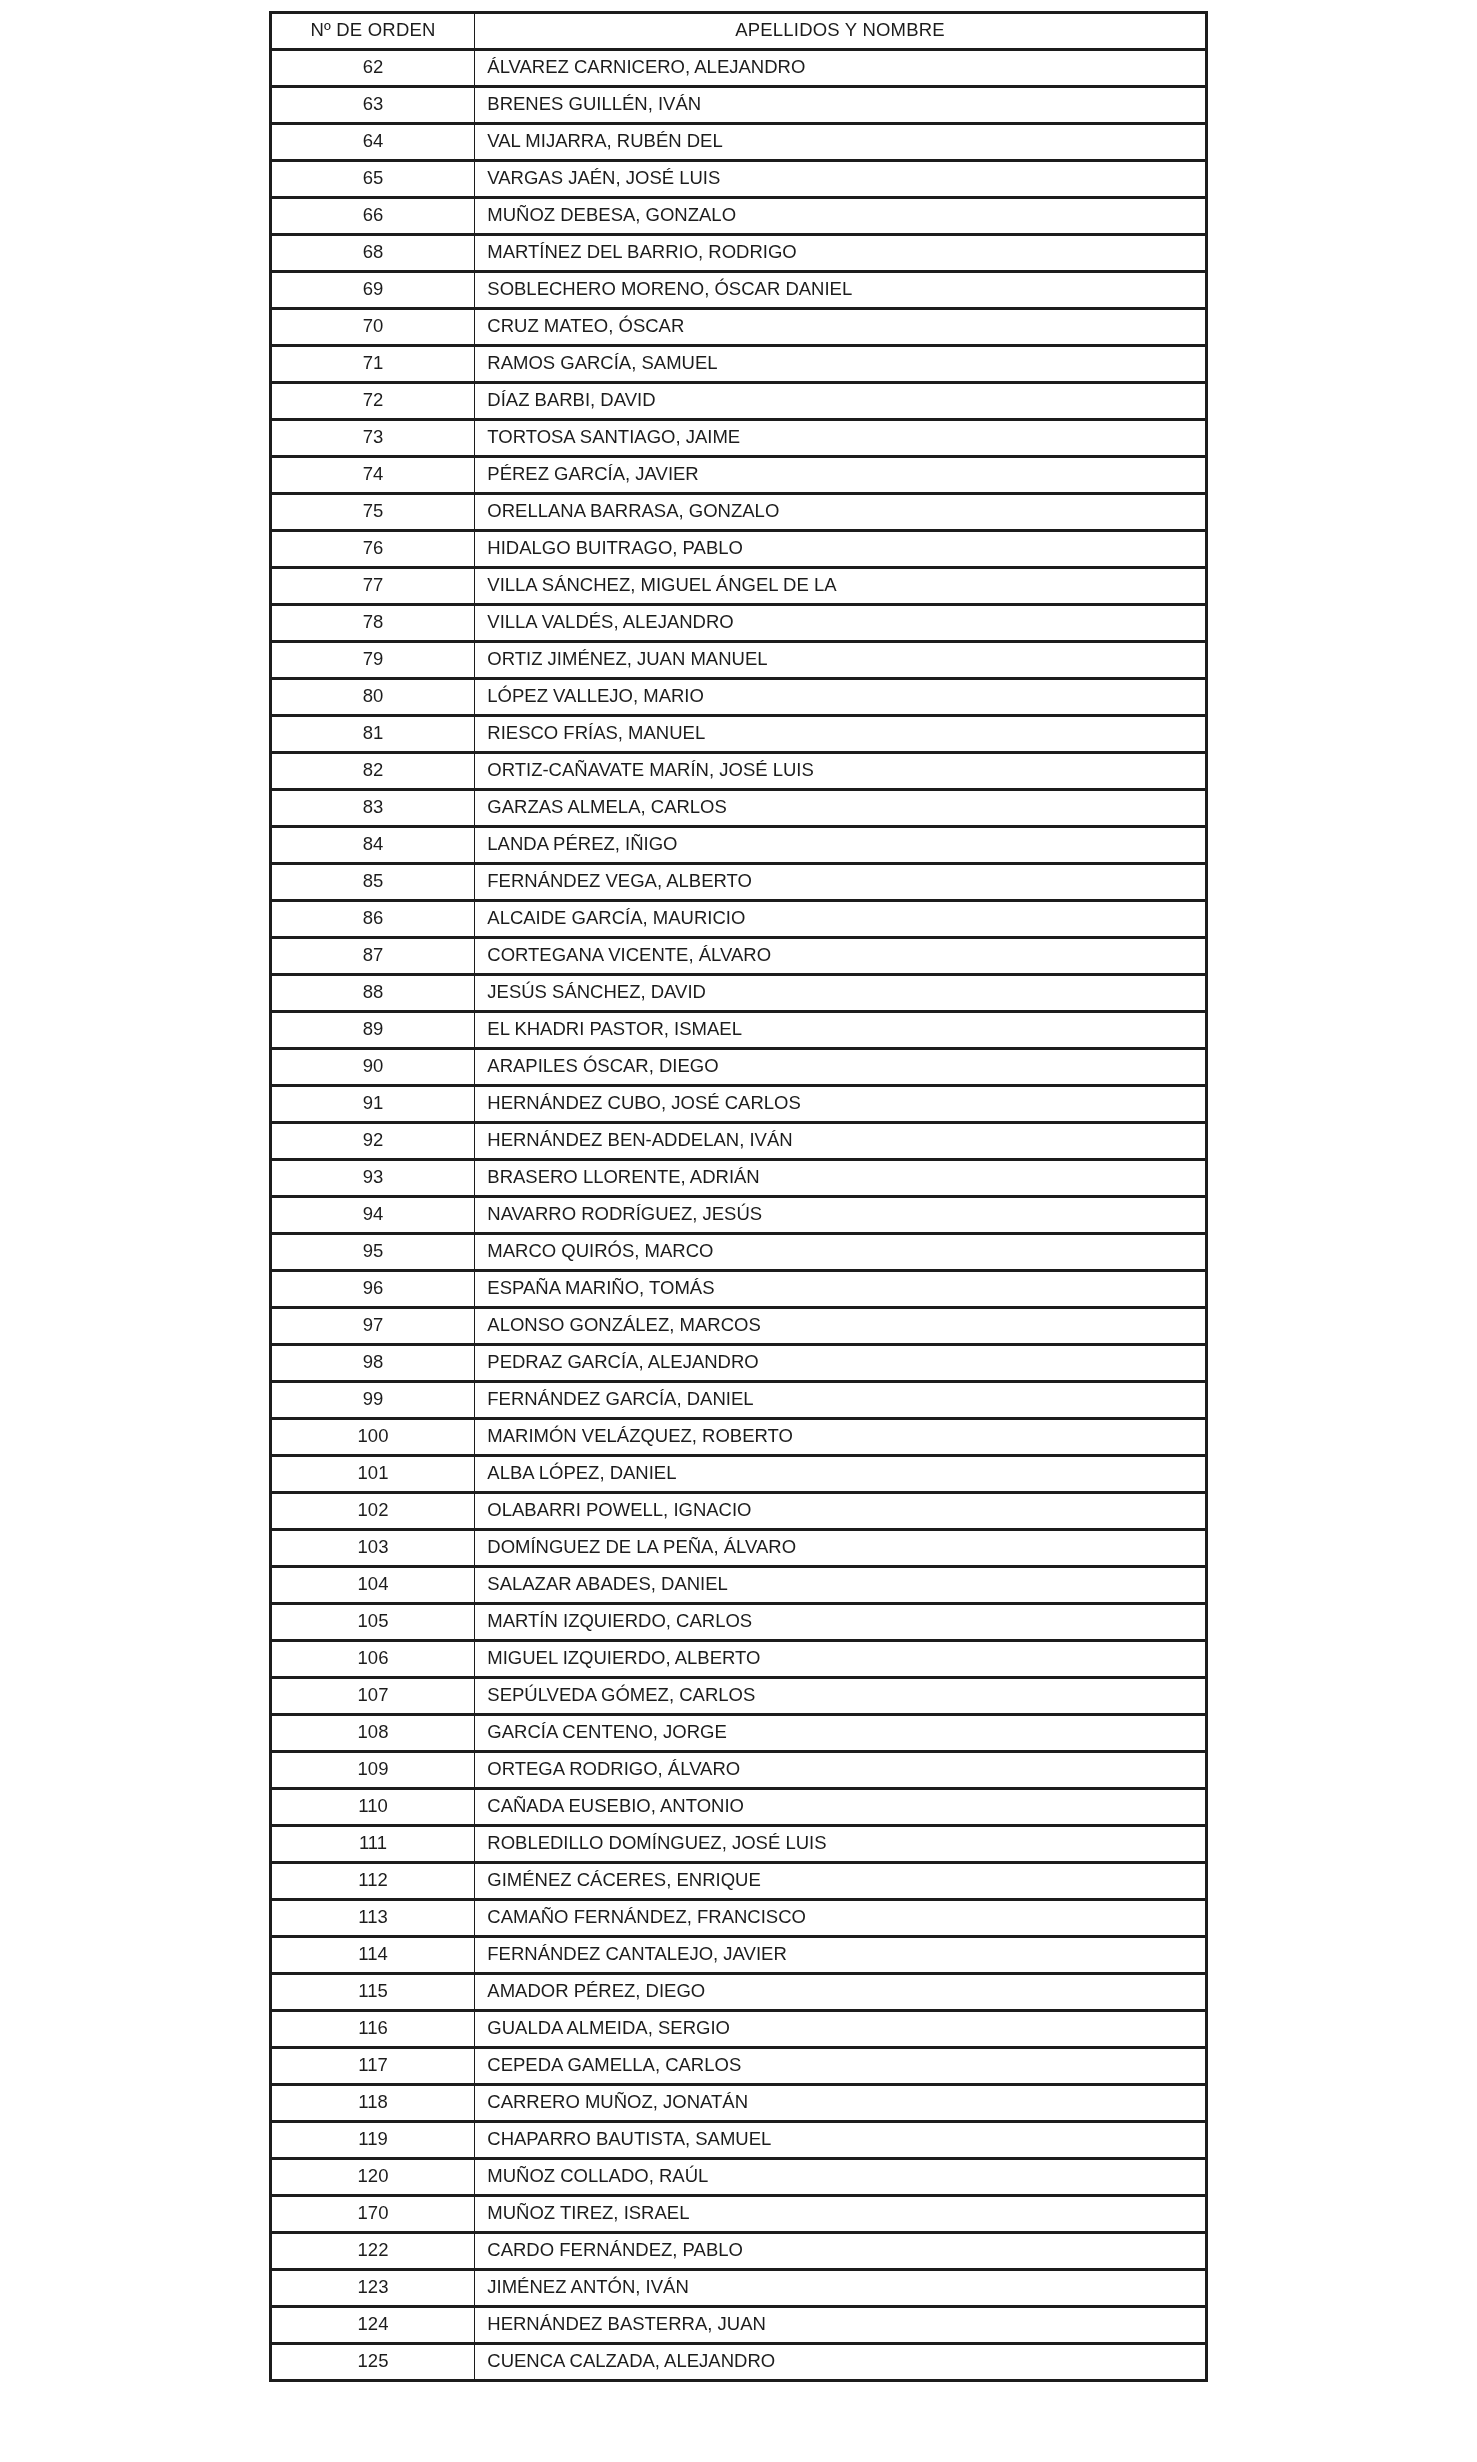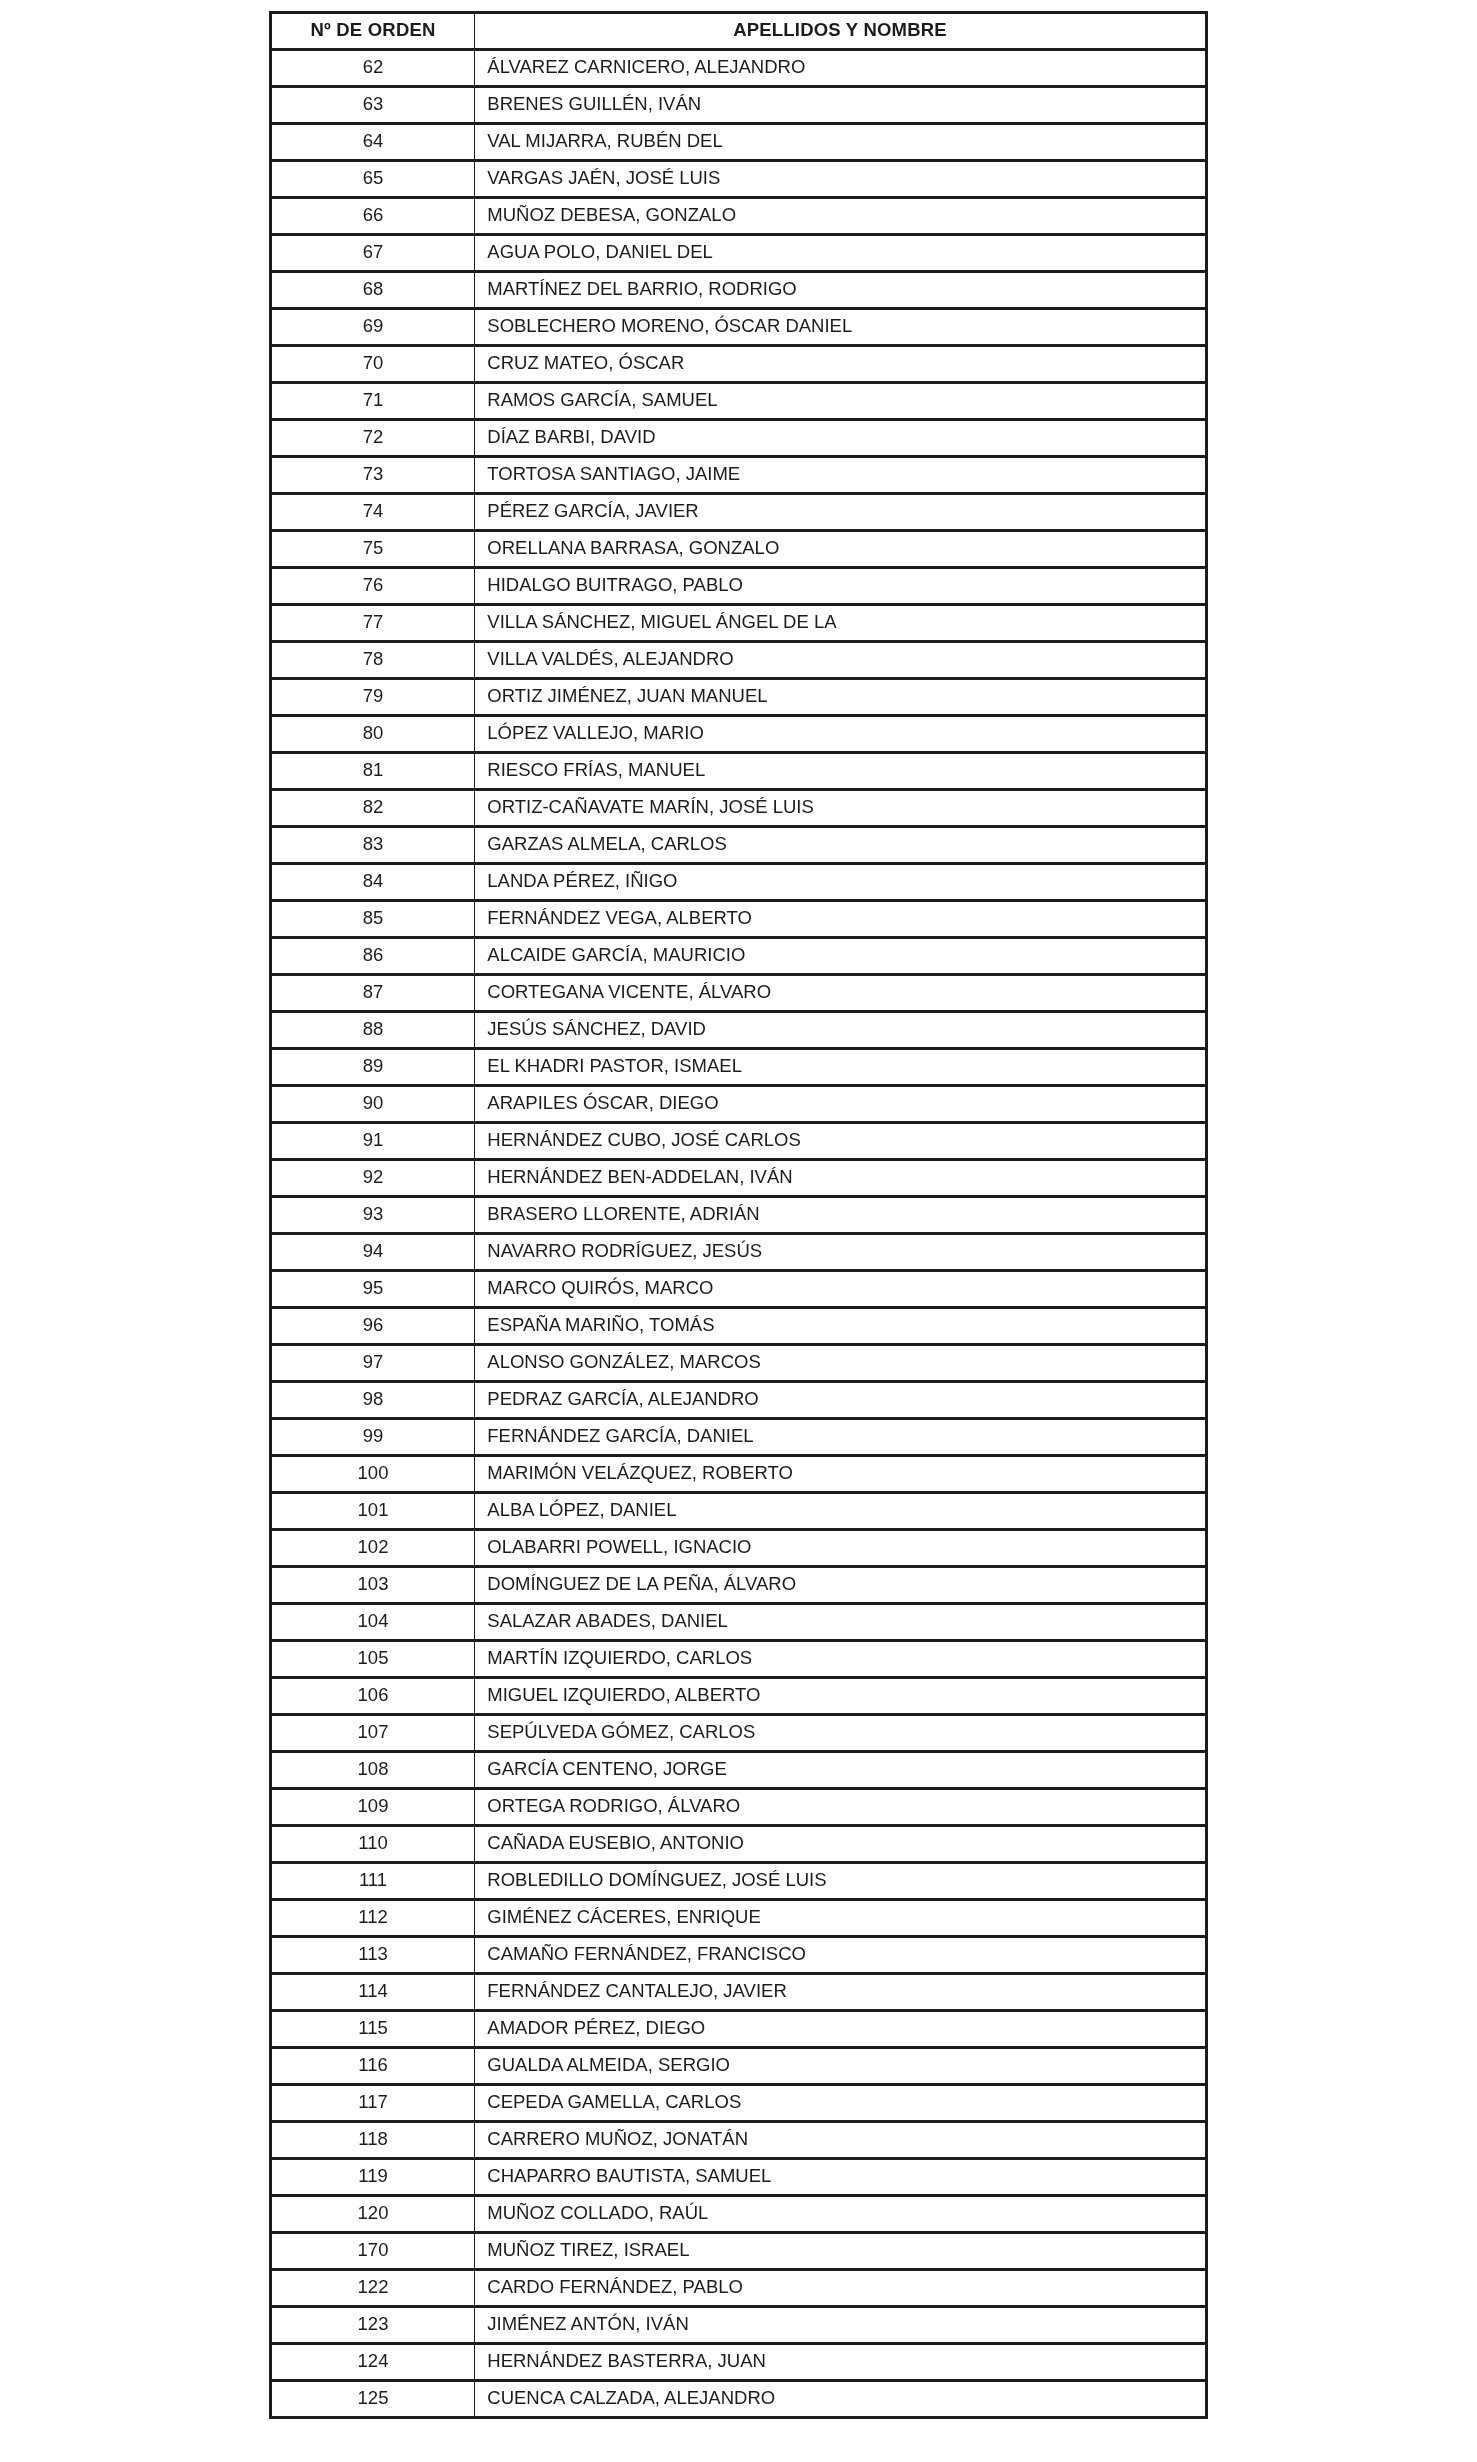--- a/index.html
+++ b/index.html
@@ -36,21 +36,21 @@
     padding: 0;
     font-size: 18.5px;
     line-height: 1;
     vertical-align: middle;
     white-space: nowrap;
     overflow: hidden;
   }
   table.roster col.c-num  { width: 204px; }
   table.roster col.c-name { width: 732px; }
   table.roster th {
-    font-weight: bold;
+    font-weight: normal;
     text-align: center;
     letter-spacing: 0.2px;
   }
   table.roster td.col-num {
     text-align: center;
   }
   table.roster td.col-name {
     text-align: left;
     padding-left: 12.3px;
   }
@@ -85,24 +85,20 @@
         </tr>
         <tr>
           <td class="col-num">65</td>
           <td class="col-name">VARGAS JAÉN, JOSÉ LUIS</td>
         </tr>
         <tr>
           <td class="col-num">66</td>
           <td class="col-name">MUÑOZ DEBESA, GONZALO</td>
         </tr>
         <tr>
-          <td class="col-num">67</td>
-          <td class="col-name">AGUA POLO, DANIEL DEL</td>
-        </tr>
-        <tr>
           <td class="col-num">68</td>
           <td class="col-name">MARTÍNEZ DEL BARRIO, RODRIGO</td>
         </tr>
         <tr>
           <td class="col-num">69</td>
           <td class="col-name">SOBLECHERO MORENO, ÓSCAR DANIEL</td>
         </tr>
         <tr>
           <td class="col-num">70</td>
           <td class="col-name">CRUZ MATEO, ÓSCAR</td>

